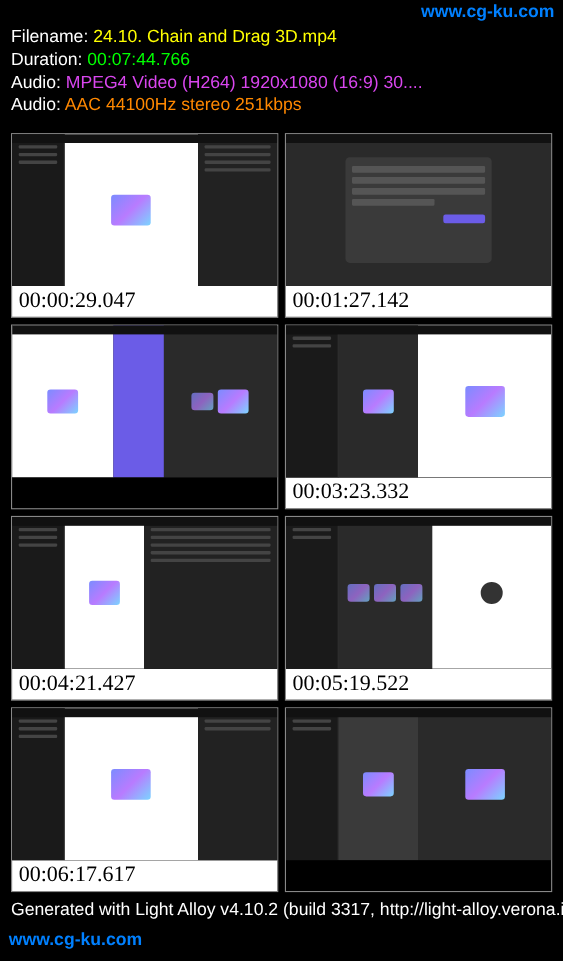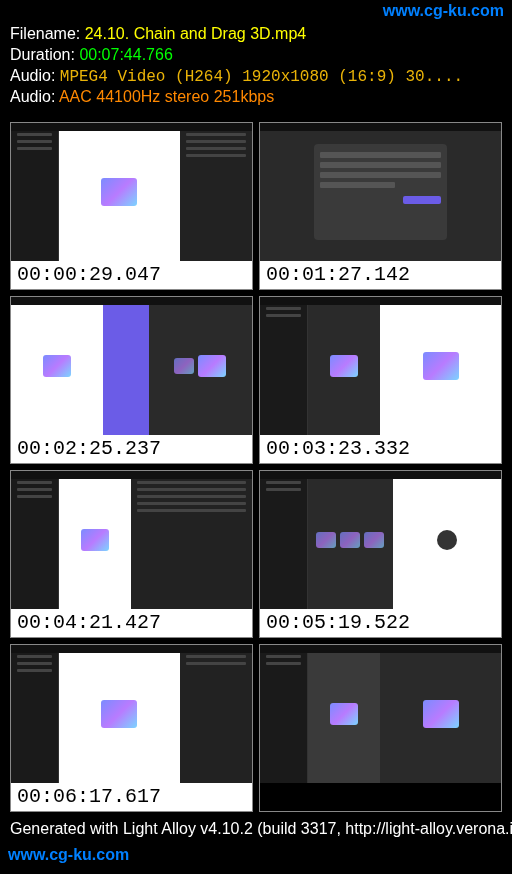--- a/index.html
+++ b/index.html
@@ -32,21 +32,21 @@
     .info-block {
       padding: 24px 10px 8px 10px;
       font-size: 16px;
       line-height: 1.3;
     }
     .info-row { white-space: nowrap; }
     .info-label { color: #fff; }
     .filename-val { color: #ffff00; }
     .filesize-val { color: #ffff00; }
     .duration-val { color: #00ff00; margin-top: 24px; }
-    .video-val { color: #eab308; font-family: Liberation Mono, monospace; }
+    .video-val { color: #d946ef; }
     .audio-val { color: #ff8800; }
     .grid {
       display: grid;
       grid-template-columns: 1fr 1fr;
       gap: 6px;
       padding: 6px 10px 0 10px;
     }
     .thumb-cell {
       border: 1px solid #888;
       background: #000;
@@ -56,21 +56,21 @@
       height: 138px;
       background: #1a1a1a;
       position: relative;
       overflow: hidden;
     }
     .timestamp {
       background: #fff;
       color: #000;
       font-size: 20px;
       padding: 2px 6px 3px 6px;
-      font-family: Liberation Mono, monospace;
+      font-family: Liberation Serif, serif;
     }
     .mock-ui {
       position: absolute;
       inset: 0;
       background: #222;
       display: flex;
     }
     .mock-sidebar-l {
       width: 20%;
       background: #1a1a1a;
@@ -236,21 +236,20 @@
             <div class="card-shape small"></div>
           </div>
         <div style="width:20%;background:#6b5ce7"></div>
         <div class="mock-layers">
             <div class="card-shape tiny"></div>
             <div class="card-shape small"></div>
           </div>
       </div>
       <div class="mock-topbar"></div>
     </div>
-    <div class="timestamp">00:02:25.237</div>
   </div>
 
   <div class="thumb-cell">
     <div class="thumb-img">
       <div class="mock-ui">
         <div class="mock-sidebar-l">
             <div class="panel-lines">
               <div class="panel-line"></div>
               <div class="panel-line"></div>
             </div>

